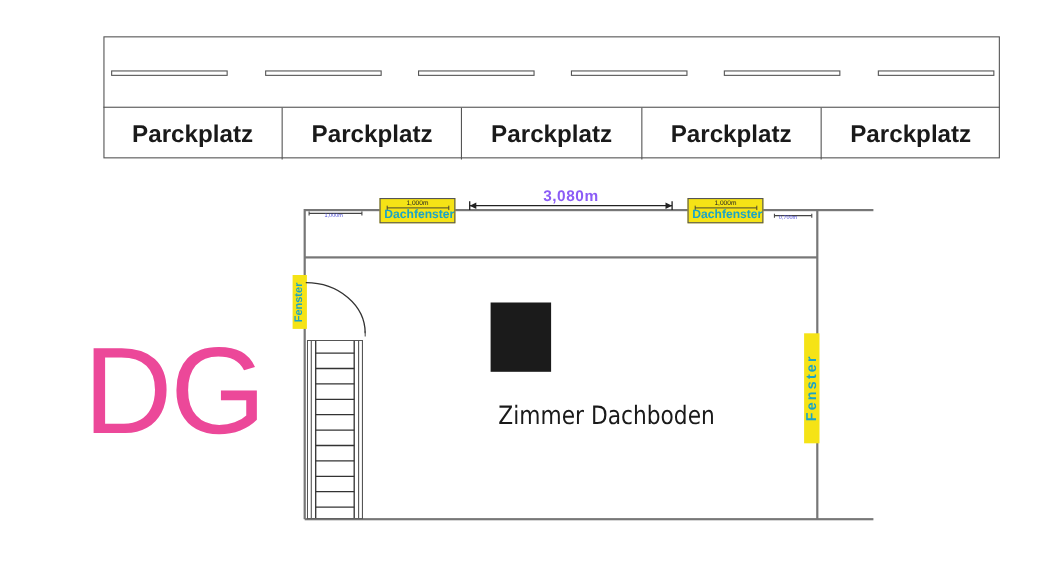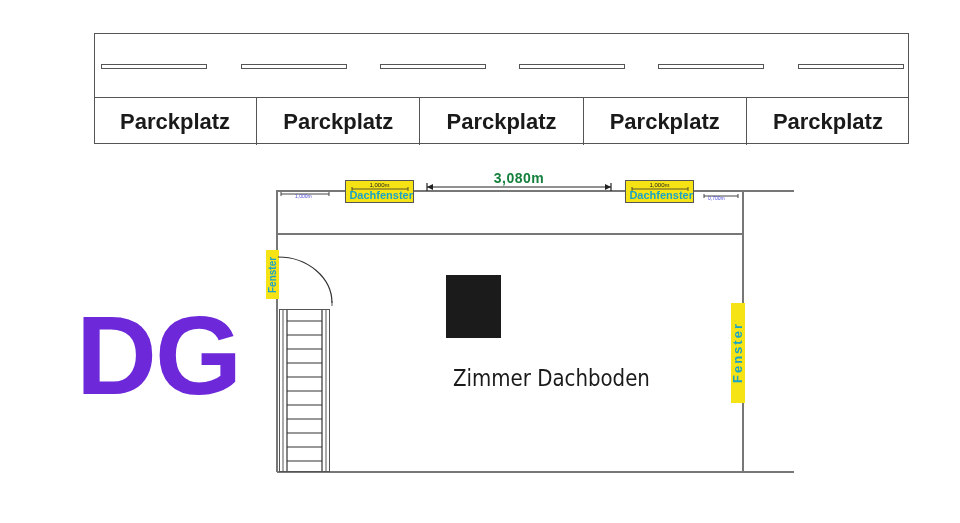--- a/index.html
+++ b/index.html
@@ -3,32 +3,32 @@
   <meta charset="utf-8">
   <style>
     html, body { margin: 0; padding: 0; background: #ffffff; }
     body { width: 960px; height: 523px; position: relative; overflow: hidden; font-family: "Liberation Sans", sans-serif; }
     .abs { position: absolute; }
     .parking { left: 94px; top: 33px; width: 815px; height: 111px; border: 1px solid #555; box-sizing: border-box; }
     .lane-strip { position: absolute; height: 5px; border: 1px solid #555; background: #fff; box-sizing: border-box; top: 30px; }
     .bays { position: absolute; left: -1px; top: 63px; width: 815px; height: 47px; display: flex; border-top: 1px solid #555; }
     .bay { flex: 1; border-right: 1px solid #555; display: flex; align-items: center; justify-content: center; font-weight: bold; font-size: 22px; color: #1a1a1a; }
     .bay:last-child { border-right: none; }
-    .dg { left: 76px; top: 300px; font-size: 112px; font-weight: bold; color: #6d28d9; letter-spacing: -2px; line-height: 1; }
+    .dg { left: 76px; top: 300px; font-size: 112px; font-weight: normal; color: #ec4899; letter-spacing: -2px; line-height: 1; }
     .line { position: absolute; background: #777; }
     .yellow { position: absolute; background: #f5e316; border: 1px solid #555; box-sizing: border-box; }
     .dach-label { color: #1aa3c8; font-weight: bold; font-size: 11px; position: absolute; left: 0; right: 0; bottom: 1px; text-align: right; line-height: 1; }
     .dim-small { color: #222; font-size: 6px; position: absolute; left: 0; right: 0; top: 1px; text-align: center; line-height: 1; }
     .dim-blue { color: #4b4bd6; font-size: 5px; position: absolute; line-height: 1; }
     .vtext { position: absolute; color: #1aa3c8; font-weight: bold; writing-mode: vertical-rl; transform: rotate(180deg); text-align: center; }
     .room-label { left: 453px; top: 365px; font-size: 23px; color: #1a1a1a; font-family: "DejaVu Sans", sans-serif; transform: scaleX(0.86); transform-origin: left top; white-space: nowrap; }
     .chimney { left: 446px; top: 275px; width: 55px; height: 63px; background: #1b1b1b; }
     .stair { left: 279px; top: 309px; width: 51px; height: 163px; }
     .dim-main { left: 426px; top: 170px; width: 186px; }
-    .dim-main .lbl { position: absolute; left: 0; right: 0; top: 0; text-align: center; font-weight: bold; font-size: 14px; color: #15803d; letter-spacing: 0.5px; }
+    .dim-main .lbl { position: absolute; left: 0; right: 0; top: 0; text-align: center; font-weight: bold; font-size: 14px; color: #8b5cf6; letter-spacing: 0.5px; }
   </style>
 </head>
 <body>
 
 <div class="abs parking">
   <div class="lane-strip" style="left:6px;width:106px;"></div>
   <div class="lane-strip" style="left:146px;width:106px;"></div>
   <div class="lane-strip" style="left:285px;width:106px;"></div>
   <div class="lane-strip" style="left:424px;width:106px;"></div>
   <div class="lane-strip" style="left:563px;width:106px;"></div>

